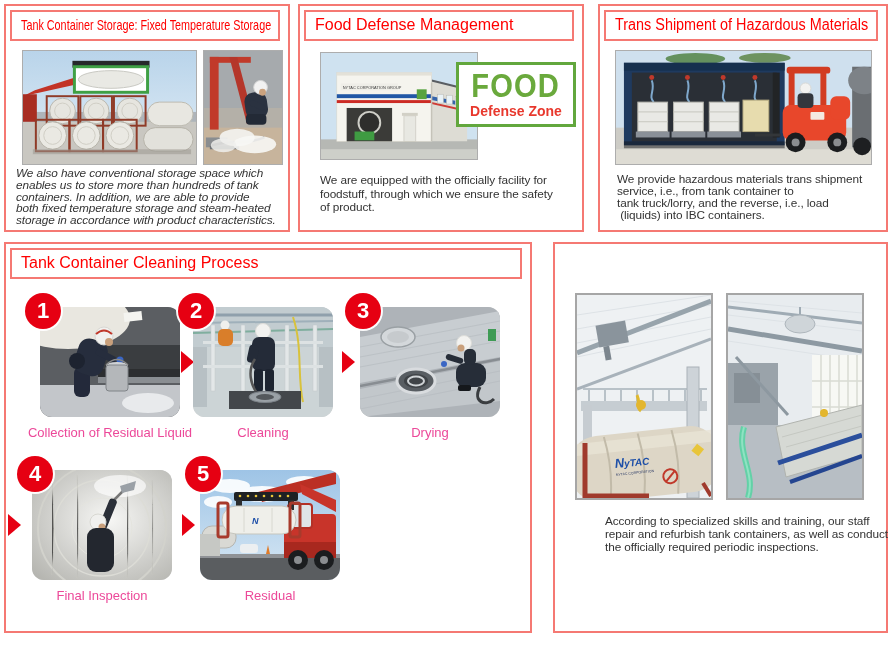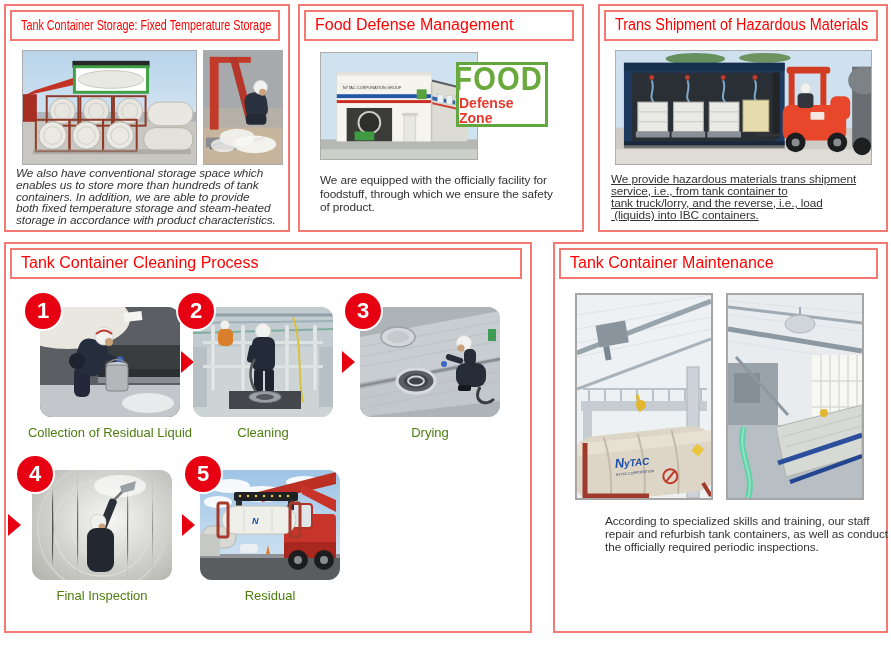--- a/index.html
+++ b/index.html
@@ -9,37 +9,37 @@
   .panel-title{position:absolute;left:4px;right:8px;top:4px;border:2px solid #f57973;
                padding:3px 9px 4px 9px;color:#ff0000;font-size:16px;line-height:20px;
                white-space:nowrap;overflow:visible;}
   .squeeze{display:inline-block;transform-origin:0 50%;}
   .panel-text{position:absolute;color:#333;font-size:11.8px;line-height:11.8px;
               letter-spacing:-0.1px;white-space:pre-line;}
   .photo{position:absolute;border:1px solid #adadad;box-sizing:border-box;background:#ddd;overflow:hidden;}
   .photo svg{display:block;width:100%;height:100%;}
   .m-photo{border:2px solid #a6a6a6;}
   
-  .food-badge{position:absolute;left:156px;top:56px;width:92px;height:65px;background:#fff;
+  .food-badge{position:absolute;left:156px;top:56px;width:120px;height:65px;background:#fff;
               border:3px solid #62a73d;box-sizing:border-box;display:flex;flex-direction:column;
-              align-items:flex-start;justify-content:center;z-index:3;}
+              align-items:center;justify-content:center;z-index:3;}
   .food-line1{color:#6aa93c;font-weight:bold;font-size:26px;line-height:26px;
               transform:scale(1.12,1.25);letter-spacing:1px;}
   .food-line2{color:#e8382d;font-weight:bold;font-size:14px;line-height:14px;margin-top:4px;
               transform:scaleY(1.1);}
   
   .step{position:absolute;width:140px;}
   .step-photo{position:relative;width:140px;height:110px;border-radius:12px;overflow:hidden;background:#ccc;}
   .step-photo svg{display:block;width:100%;height:100%;}
   .step-num{position:absolute;left:-15px;top:-14px;width:36px;height:36px;border-radius:50%;
             background:#e60012;color:#fff;font-size:22px;font-weight:bold;display:flex;
             align-items:center;justify-content:center;z-index:2;
             box-shadow:0 0 0 2px rgba(255,255,255,.95);}
   .step-label{position:absolute;top:118px;left:50%;transform:translateX(-50%);
-              white-space:nowrap;font-size:13px;color:#4d7c0f;}
+              white-space:nowrap;font-size:13px;color:#ec4899;}
   .arrow{position:absolute;width:0;height:0;border-top:11px solid transparent;
          border-bottom:11px solid transparent;border-left:13px solid #e60012;}
 </style>
 </head>
 <body>
 
 <div class="page">
 
   <div class="panel" style="left:4px;top:4px;width:286px;height:228px;">
     <div class="panel-title">
@@ -216,21 +216,21 @@
         <rect x="216" y="46" width="20" height="24" rx="6" fill="#e8472b"></rect>
         <circle cx="191" cy="38" r="5.5" fill="#f2f2f0" stroke="#d8d8d4"></circle>
         <rect x="183" y="43" width="16" height="15" rx="4" fill="#33373d"></rect>
         <circle cx="181" cy="93" r="10" fill="#1b1d1f"></circle>
           <circle cx="181" cy="93" r="4" fill="#8a8d90"></circle>
         <circle cx="223" cy="93" r="10" fill="#1b1d1f"></circle>
           <circle cx="223" cy="93" r="4" fill="#8a8d90"></circle>
         <rect x="196" y="62" width="14" height="8" rx="1" fill="#f4e9e2"></rect>
       </svg>
     </div>
-    <div class="panel-text" style="left:11px;top:167px;width:262px;line-height:12px;text-decoration:underline;">We provide hazardous materials trans shipment
+    <div class="panel-text" style="left:17px;top:167px;width:262px;line-height:12px;">We provide hazardous materials trans shipment
 service, i.e., from tank container to
 tank truck/lorry, and the reverse, i.e., load
 &nbsp;(liquids) into IBC containers.</div>
   </div>
 
   <div class="panel" style="left:4px;top:242px;width:528px;height:391px;">
     <div class="panel-title">
       <span>Tank Container Cleaning Process</span>
     </div>
 
@@ -425,23 +425,20 @@
             <circle cx="124" cy="90" r="4" fill="#8a8d90"></circle>
           <polygon points="66,84 70,84 68,75" fill="#e07b28"></polygon>
         </svg>
       </div>
       <div class="step-num">5</div>
       <div class="step-label">Residual</div>
     </div>
   </div>
 
   <div class="panel" style="left:553px;top:242px;width:335px;height:391px;">
-    <div class="panel-title">
-      <span>Tank Container Maintenance</span>
-    </div>
     <div class="photo m-photo" style="left:20px;top:49px;width:138px;height:207px;">
       <svg viewBox="0 0 134 203" preserveAspectRatio="none">
         <rect width="134" height="203" fill="#eef1f3"></rect>
         <g stroke="#dde2e6" stroke-width="1">
           <line x1="0" y1="20" x2="134" y2="0"></line>
             <line x1="0" y1="34" x2="134" y2="10"></line>
           <line x1="0" y1="48" x2="134" y2="22"></line>
             <line x1="0" y1="62" x2="134" y2="34"></line>
         </g>
         <line x1="0" y1="58" x2="134" y2="6" stroke="#98a4ac" stroke-width="5"></line>

